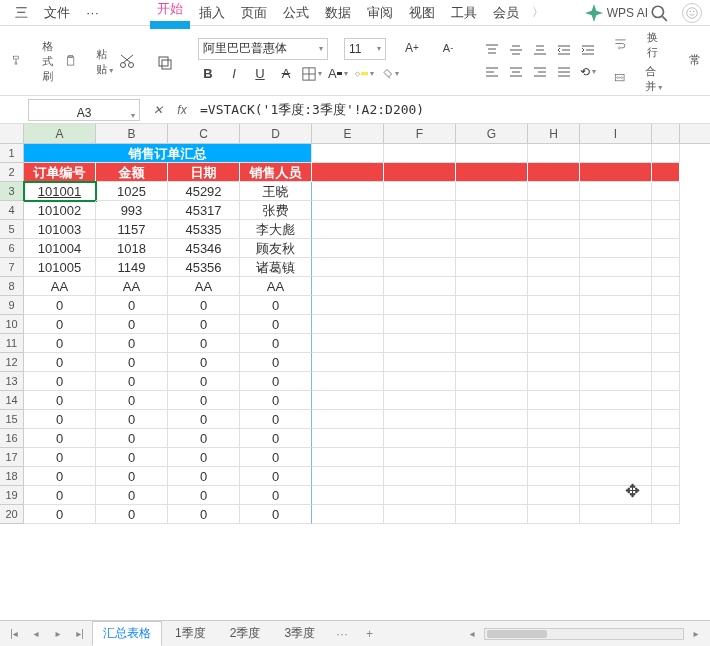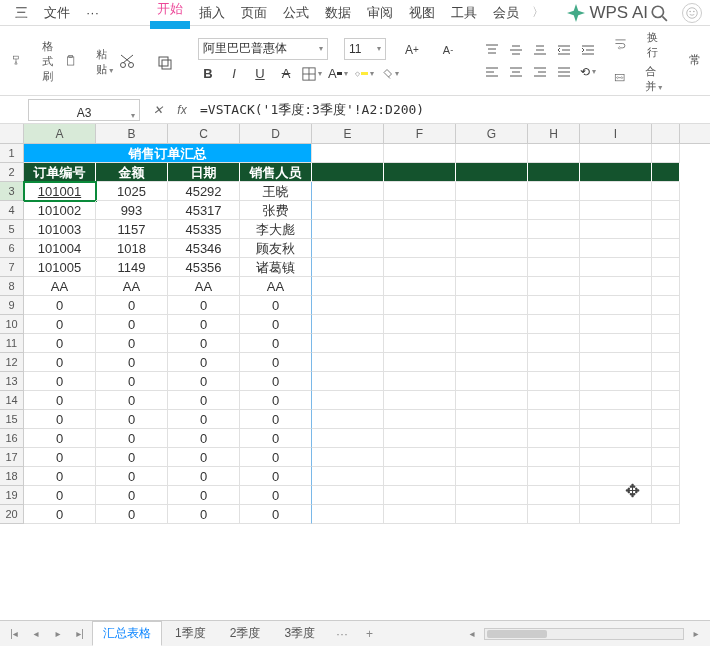--- a/index.html
+++ b/index.html
@@ -4,33 +4,33 @@
 <style>
 * { box-sizing: border-box; margin: 0; padding: 0; font-family: "Microsoft YaHei", sans-serif; }
 body { background: #fff; width: 710px; height: 646px; overflow: hidden; position: relative; font-size: 12px; color: #333; }
 
 
 .menubar { height: 26px; display: flex; align-items: center; padding: 0 8px; border-bottom: 1px solid #ddd; background: #fff; gap: 2px; }
 .menubar .menu-item { padding: 3px 7px; cursor: pointer; font-size: 13px; color: #444; }
 .menubar .menu-item.active { color: #ec4899; border-bottom: 8px solid #0ea5e9; margin-left: 34px; }
 .menubar .chev { color: #999; padding: 0 4px; }
 .menubar .spacer { flex: 1; }
-.menubar .wps-ai { display: flex; align-items: center; gap: 4px; color: #555; font-size: 17px; }
+.menubar .wps-ai { display: flex; align-items: center; gap: 4px; color: #555; font-size: 12px; }
 .menubar .avatar { width: 20px; height: 20px; border: 1px solid #ccc; border-radius: 50%; margin-left: 12px; display: flex; align-items: center; justify-content: center; }
 
 
 .ribbon { height: 70px; background: #fff; border-bottom: 1px solid #ddd; display: flex; align-items: stretch; padding: 4px 6px; gap: 4px; }
 .group { display: flex; flex-direction: column; align-items: center; justify-content: center; padding: 2px 6px; }
 .group-row { display: flex; align-items: center; gap: 4px; }
 .group-split { display: flex; flex-direction: row; align-items: center; gap: 20px; }
 .sep { width: 1px; background: #e0e0e0; margin: 6px 2px; }
 .ico { width: 18px; height: 18px; display: inline-flex; align-items: center; justify-content: center; color: #555; }
 .label-sm { font-size: 11px; color: #555; margin-top: 2px; }
 .dd { font-size: 8px; color: #888; margin-left: 2px; }
-.font-sel { display: flex; gap: 16px; align-items: flex-end; }
+.font-sel { display: flex; gap: 16px; align-items: flex-start; }
 .font-name { border: 1px solid #ccc; width: 130px; height: 22px; font-size: 12px; padding: 0 4px; display: flex; align-items: center; justify-content: space-between; }
 .font-size { border: 1px solid #ccc; width: 42px; height: 22px; font-size: 12px; padding: 0 4px; display: flex; align-items: center; justify-content: space-between; }
 .fmt-row { display: flex; gap: 6px; align-items: center; margin-top: 4px; }
 .fmt-btn { width: 20px; height: 20px; display: inline-flex; align-items: center; justify-content: center; font-size: 13px; color: #444; }
 .align-grid { display: flex; flex-direction: column; gap: 4px; }
 .align-row { display: flex; gap: 4px; }
 .align-btn { width: 20px; height: 18px; display: flex; align-items: center; justify-content: center; }
 .rt-label { font-size: 12px; color: #555; }
 
 
@@ -47,21 +47,21 @@
 .col-h { border-right: 1px solid #ccc; text-align: center; font-size: 12px; color: #555; line-height: 20px; }
 .col-A { width: 72px; } .col-B { width: 72px; } .col-C { width: 72px; } .col-D { width: 72px; }
 .col-E { width: 72px; } .col-F { width: 72px; } .col-G { width: 72px; } .col-H { width: 52px; } .col-I { width: 72px; }
 .col-J { width: 28px; }
 .rows { }
 .row { display: flex; height: 19px; }
 .row-h { width: 24px; background: #f3f3f3; border-right: 1px solid #ccc; border-bottom: 1px solid #ccc; text-align: center; font-size: 11px; color: #555; line-height: 19px; }
 .cell { border-right: 1px solid #e0e0e0; border-bottom: 1px solid #e0e0e0; font-size: 13px; line-height: 19px; padding: 0 4px; overflow: hidden; white-space: nowrap; }
 .cell.c-A { width: 72px; text-align: center; } .cell.c-B { width: 72px; text-align: center; } .cell.c-C { width: 72px; text-align: center; } .cell.c-D { width: 72px; text-align: center; }
 .cell.c-E { width: 72px; } .cell.c-F { width: 72px; } .cell.c-G { width: 72px; } .cell.c-H { width: 52px; } .cell.c-I { width: 72px; } .cell.c-J { width: 28px; }
-.hdr-row .cell { background: #14532d; color: #fff; font-weight: bold; border-right: 1px solid #fff; }
+.hdr-row .cell { background: #ef4444; color: #fff; font-weight: bold; border-right: 1px solid #fff; }
 .merge-title { background: #00aaff; color: #fff; font-weight: bold; text-align: center; width: 288px; border-right: 1px solid #e0e0e0; }
 .active-cell { outline: 2px solid #0a8a3a; outline-offset: -1px; text-decoration: underline; }
 .col-h.active { background: #d8ead8; }
 .row-h.active { background: #d8ead8; }
 .spill-border-r { border-right: 1px solid #7ab8e8; }
 
 
 .annotation { position: absolute; color: #d00000; font-weight: bold; font-size: 15px; pointer-events: none; }
 .cursor-anno { position: absolute; font-size: 18px; color: #444; }
 

